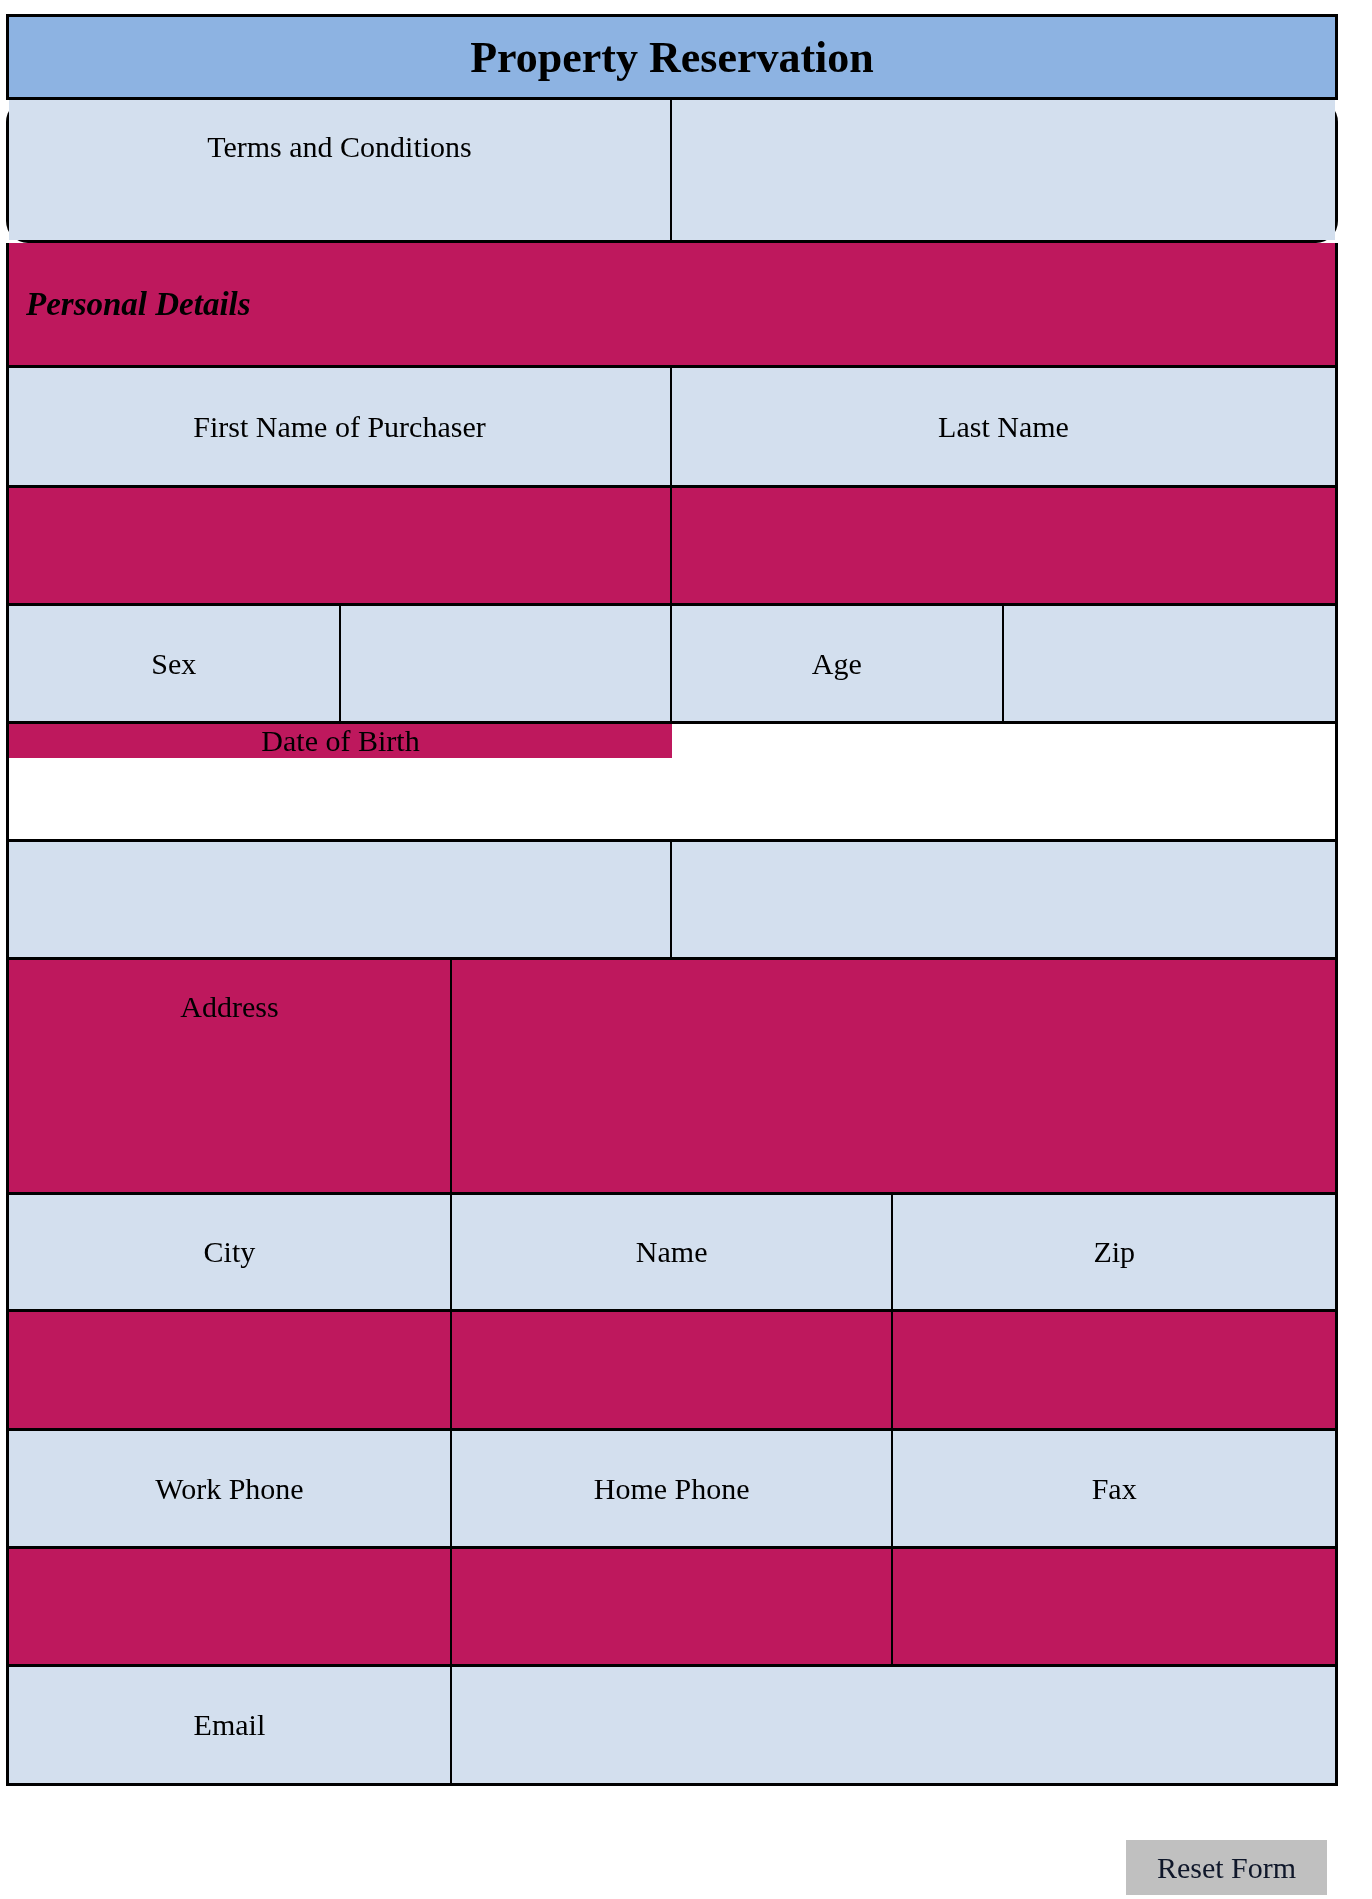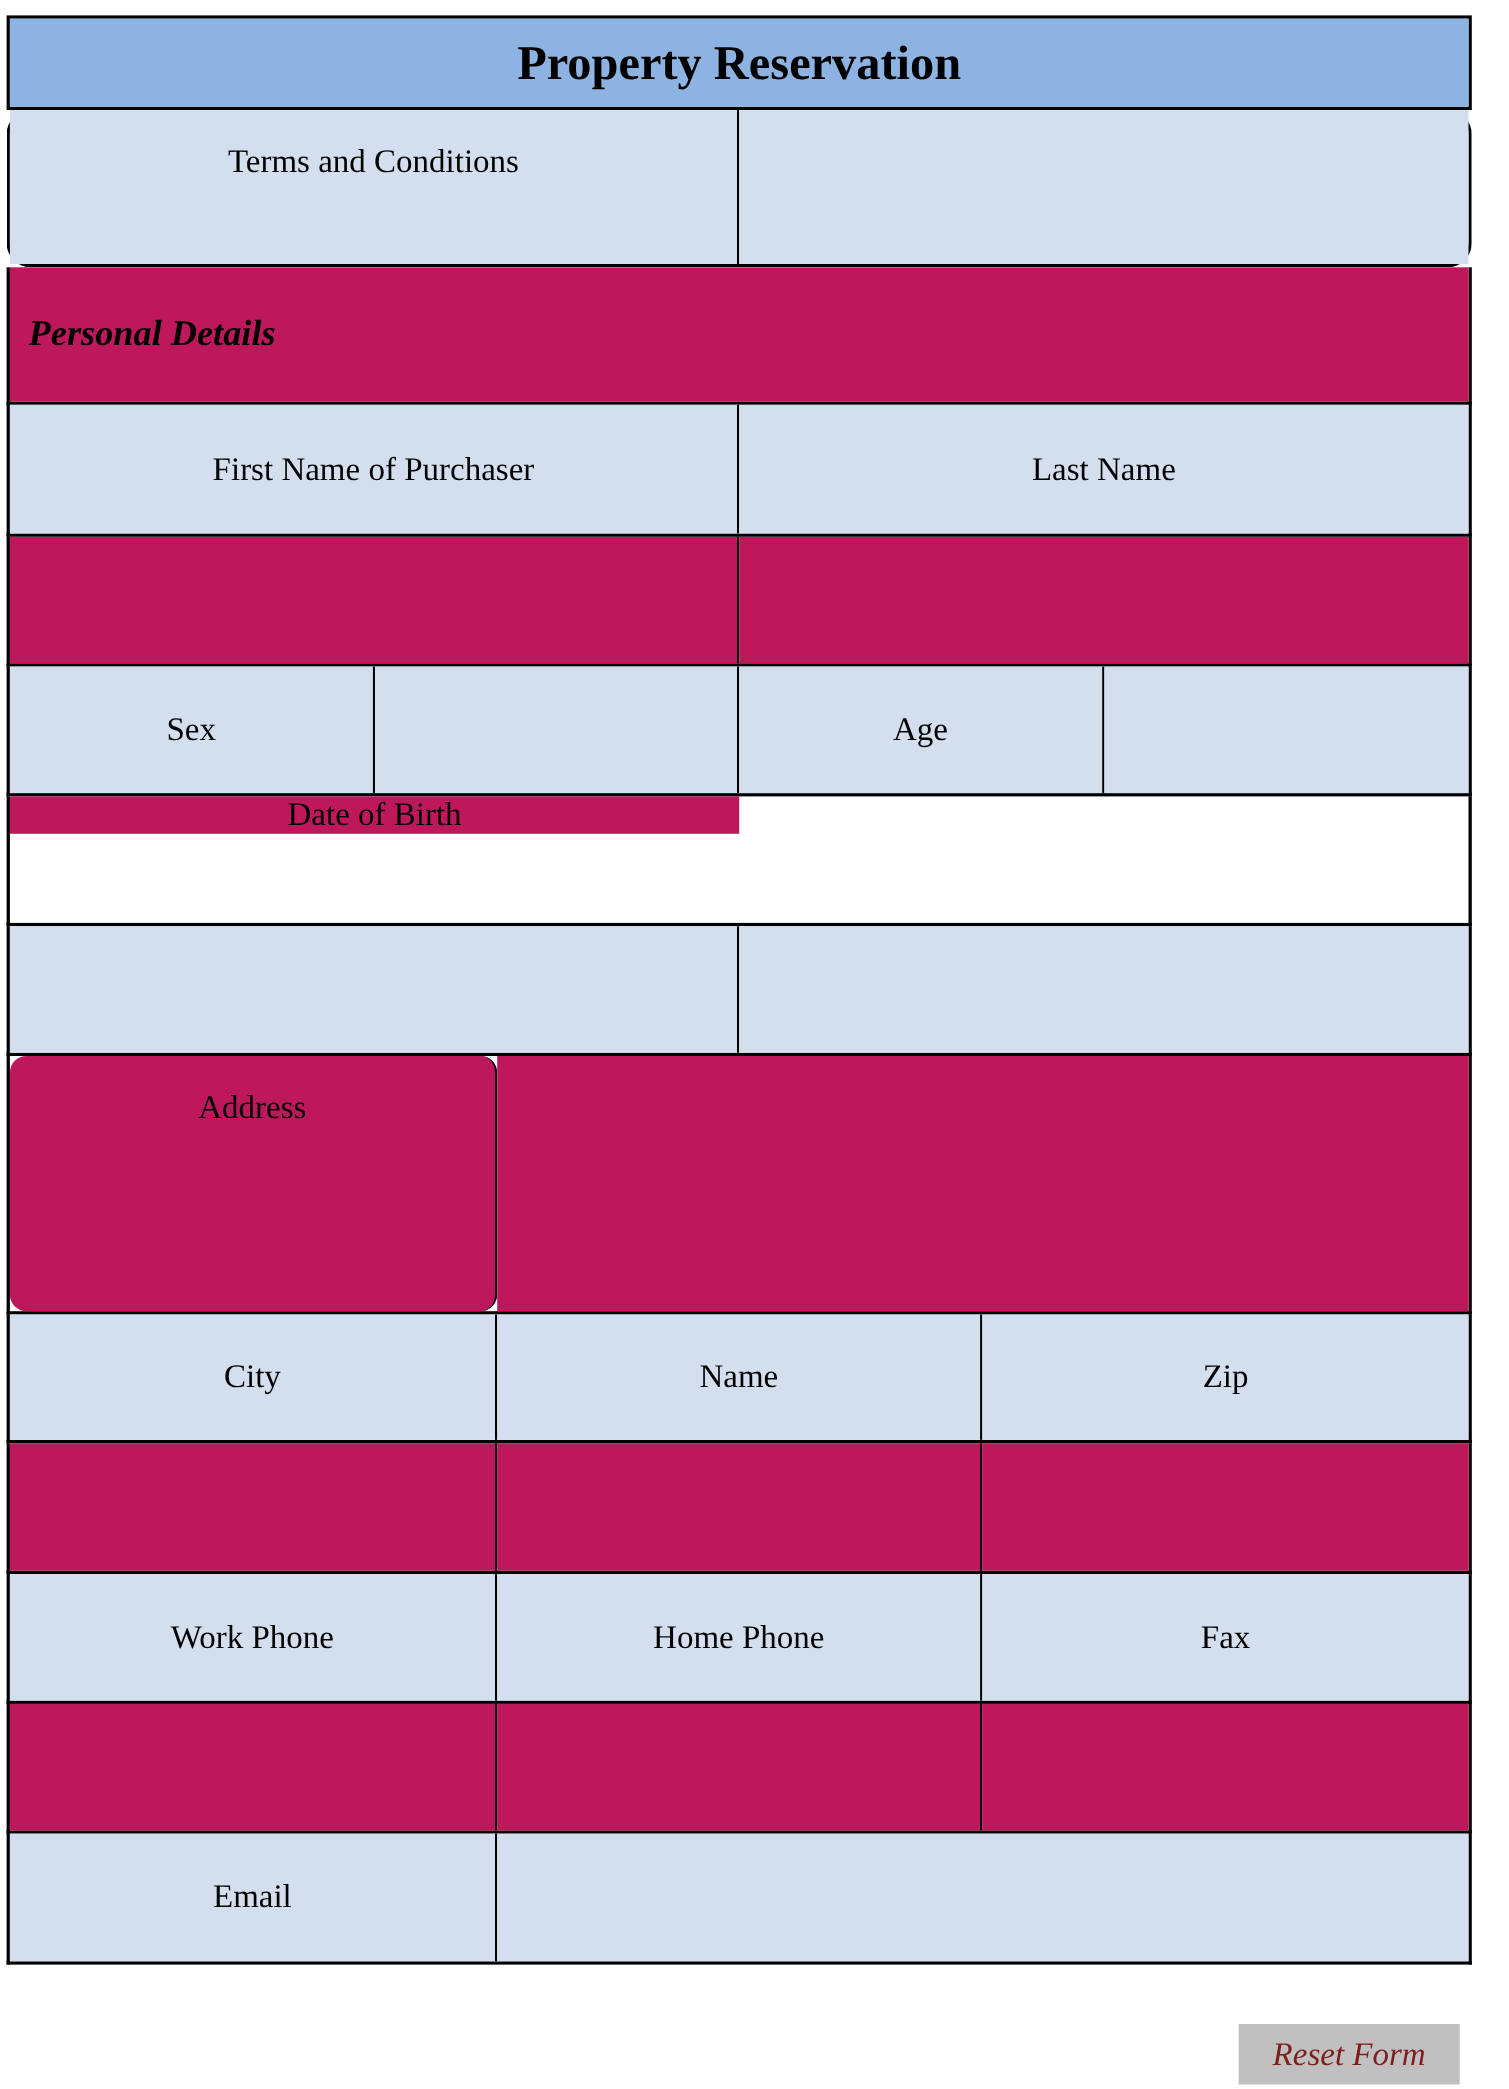--- a/index.html
+++ b/index.html
@@ -17,21 +17,21 @@
   .h4 { width:25%; }
   .h3a { width:33.4%; }
   .h3b { width:33.3%; }
   .h23 { width:66.6%; }
   .full { width:100%; }
   .section { justify-content:flex-start; padding-left:17px; font-style:italic; font-weight:bold; font-size:33px; }
   .top { align-items:flex-start; }
   input.field { width:100%; height:100%; border:none; background:transparent; outline:none; font-family:"Liberation Serif",serif; font-size:26px; padding:0 10px; box-sizing:border-box; }
   textarea.field { width:100%; height:100%; border:none; background:transparent; outline:none; resize:none; font-family:"Liberation Serif",serif; font-size:26px; padding:10px; box-sizing:border-box; }
   .reset { position:absolute; left:1126px; top:1840px; width:201px; height:55px; background:#C0C0C0; border:none;
-           font-family:"Liberation Serif","DejaVu Serif",serif; font-size:30px; color:#7f1d1d; display:flex; align-items:center; justify-content:center; padding:0; cursor:pointer;font-style:italic; }
+           font-family:"Liberation Serif","DejaVu Serif",serif; font-size:30px; color:#0f172a; display:flex; align-items:center; justify-content:center; padding:0; cursor:pointer; }
 </style>
 </head>
 <body>
 
 <div class="form">
 
   <div class="row first" style="height:86px;">
     <div class="cell title full">Property Reservation</div>
   </div>
 
@@ -78,21 +78,21 @@
   <div class="row" style="height:118px;">
     <div class="cell blue h2">
       <input class="field" value="" style="">
     </div>
     <div class="cell blue h2">
       <input class="field" value="" style="">
     </div>
   </div>
 
   <div class="row" style="height:235px;">
-    <div class="cell white h3a top" style="padding-top:30px;border-radius:15px;">Address</div>
+    <div class="cell white h3a top" style="padding-top:30px;">Address</div>
     <div class="cell white h23">
       <textarea class="field" style=""></textarea>
     </div>
   </div>
 
   <div class="row" style="height:117px;justify-content:center;">
     <div class="cell blue h3a">City</div>
     <div class="cell blue h3b">Name</div>
     <div class="cell blue h3b">Zip</div>
   </div>

